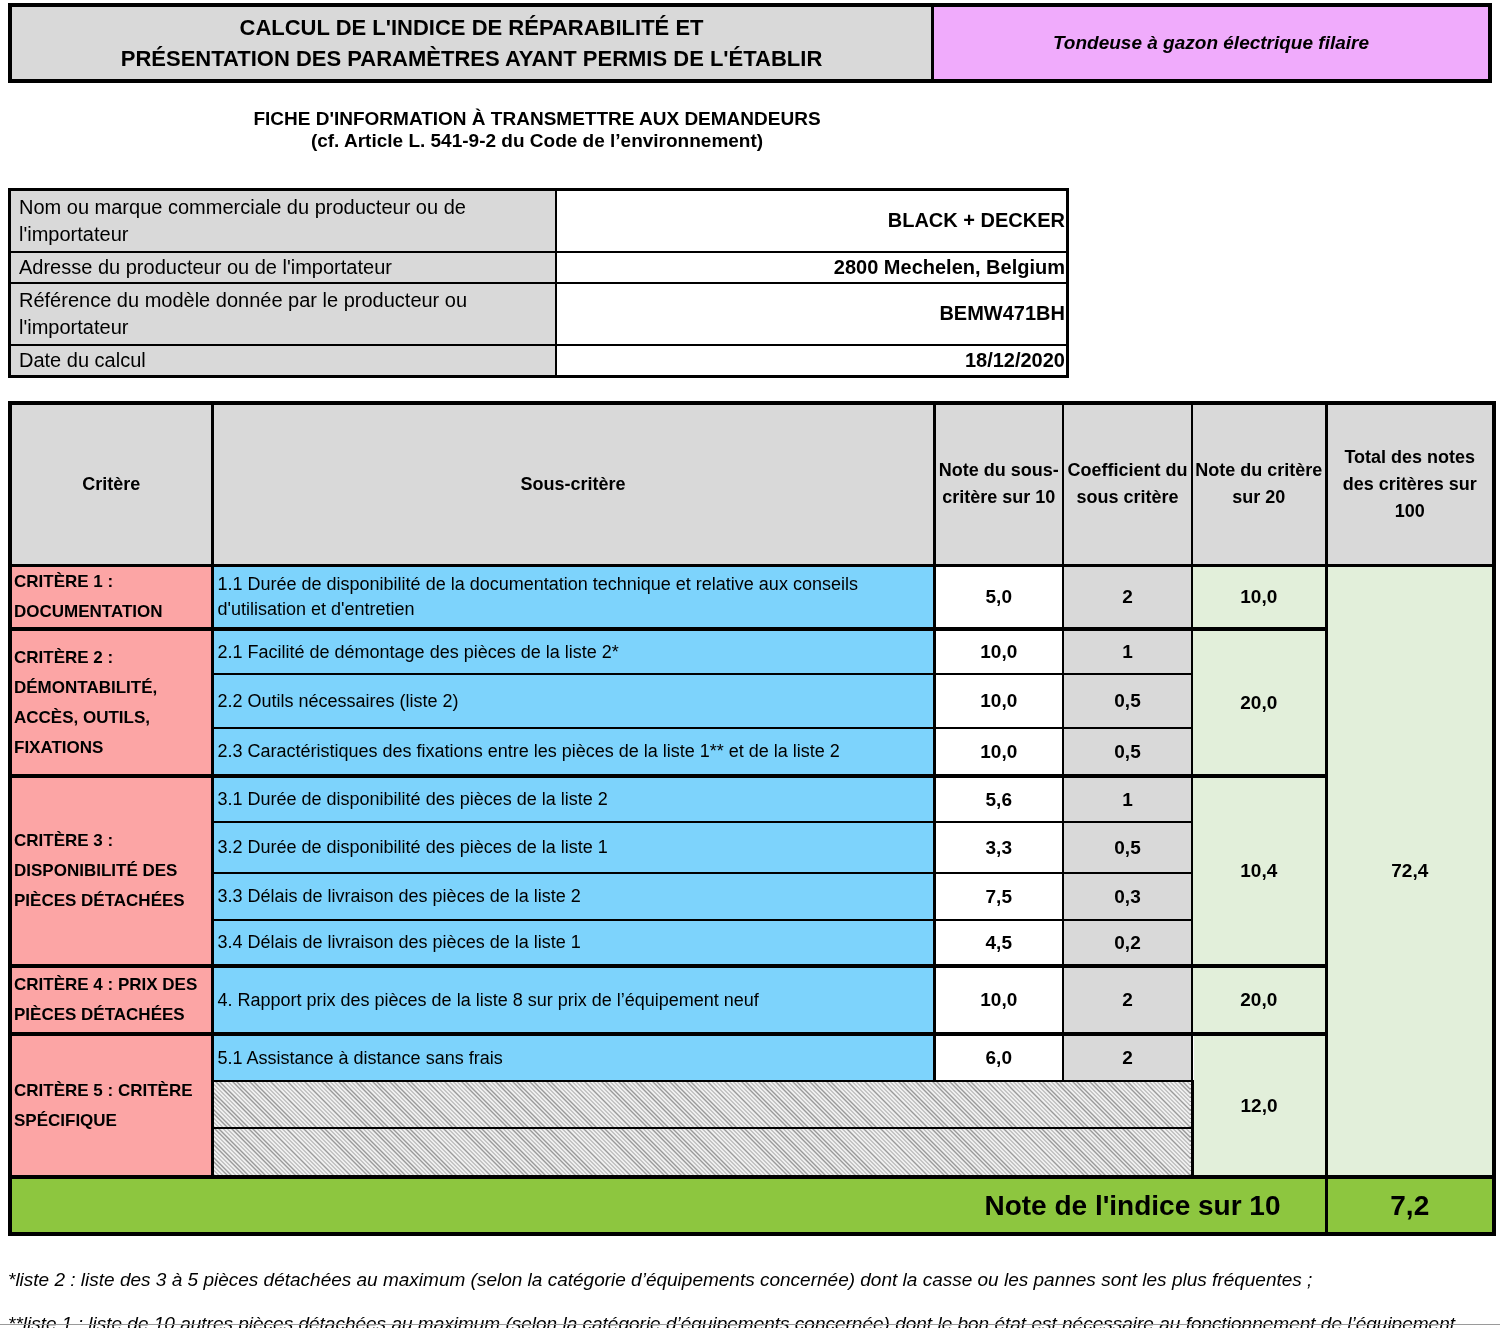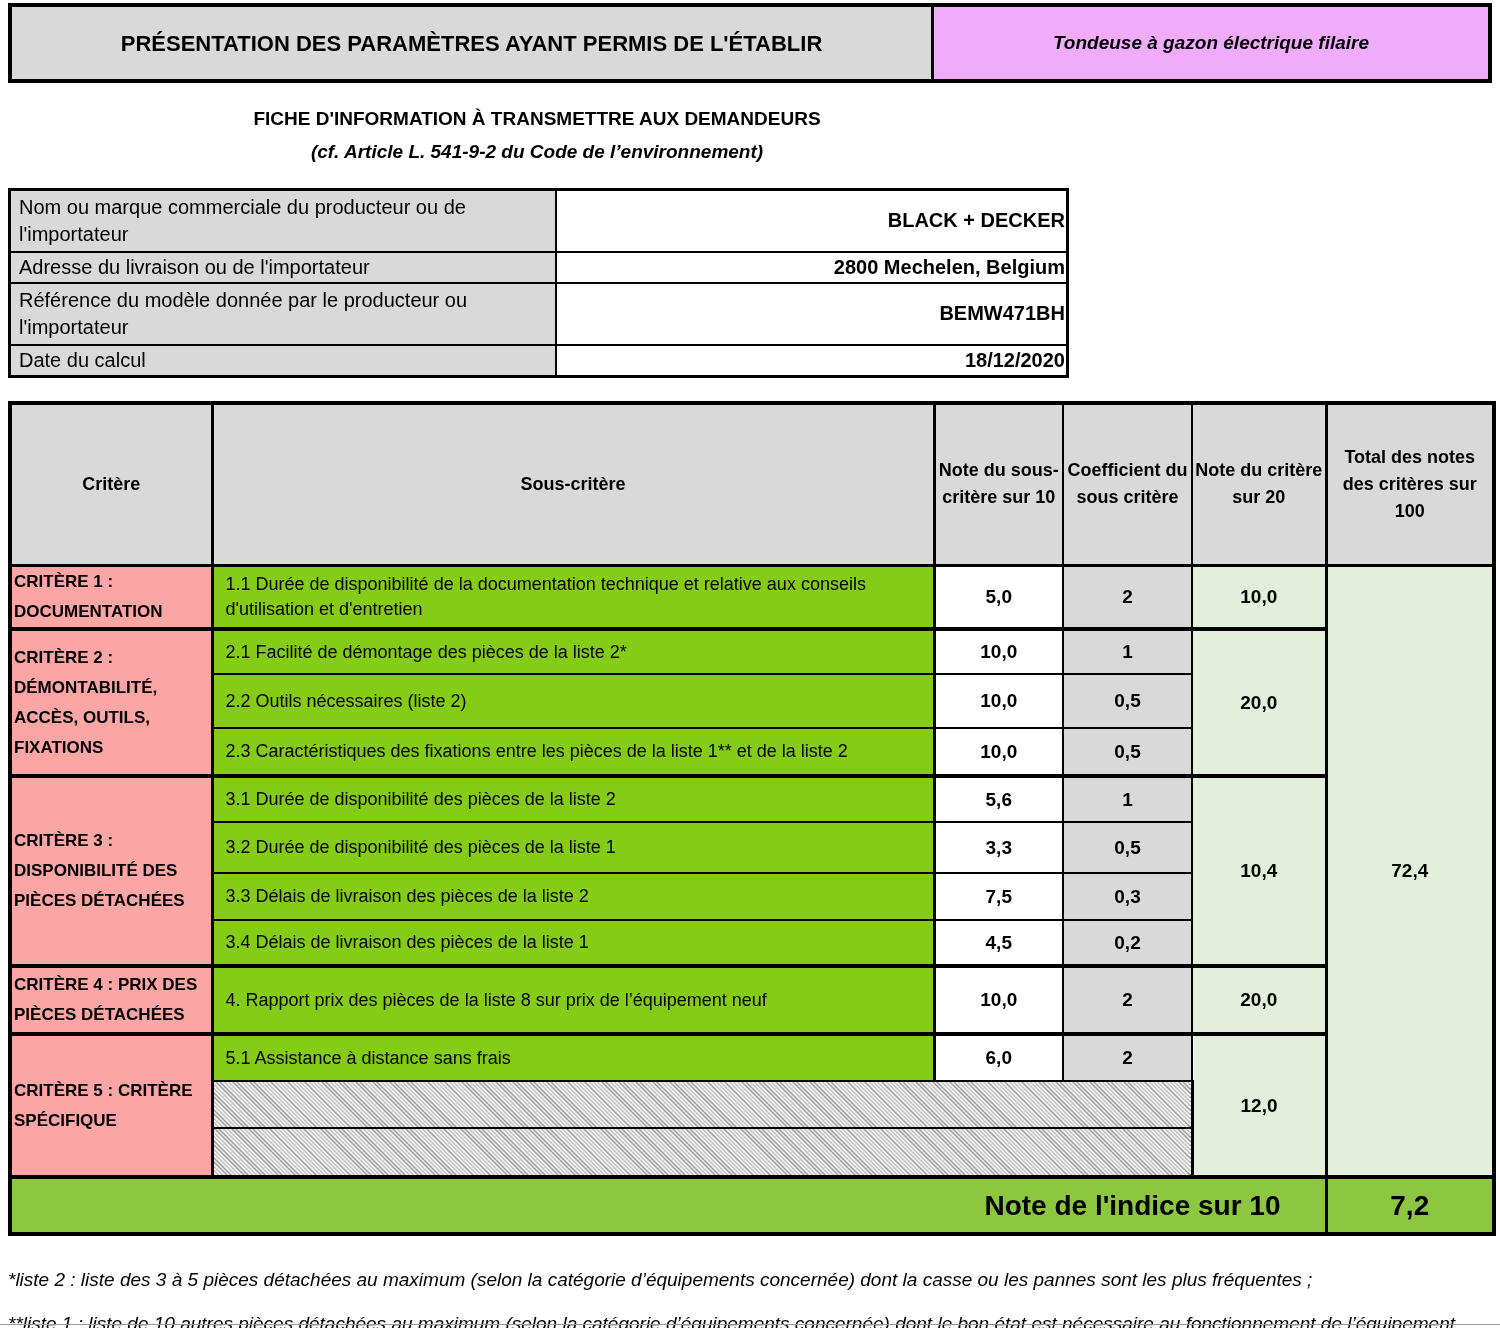--- a/index.html
+++ b/index.html
@@ -6,38 +6,38 @@
   body{width:1500px;height:1328px;position:relative;font-family:"Liberation Sans",sans-serif;color:#000;}
   .page{position:absolute;inset:0;background:#fff;}
 
   
   .titlebar{position:absolute;left:8px;top:3px;width:1484px;height:80px;border:4px solid #000;display:flex;box-sizing:border-box;}
   .tleft{width:922px;background:#D9D9D9;border-right:3px solid #000;display:flex;flex-direction:column;justify-content:center;text-align:center;font-weight:bold;font-size:22px;line-height:31px;box-sizing:border-box;}
   .tright{flex:1;background:#f0abfc;display:flex;align-items:center;justify-content:center;font-style:italic;font-weight:bold;font-size:19px;}
 
   
   .subtitle{position:absolute;top:108px;left:8px;width:1058px;text-align:center;font-weight:bold;font-size:19px;}
-  .subtitle .l2{margin-top:11px;font-style:italic;}
+  .subtitle .l2{}
 
   
   .info{position:absolute;top:188px;left:8px;border-collapse:collapse;table-layout:fixed;width:1058px;}
   .info td{border:2px solid #000;font-size:20px;box-sizing:border-box;overflow:hidden;}
   .info{border:3px solid #000;}
   .ilabel{background:#D9D9D9;padding:1px 8px;line-height:27px;}
   .ivalue{background:#fff;font-weight:bold;text-align:right;}
 
   
   .scorewrap{position:absolute;top:401px;left:8px;}
   .score{border-collapse:collapse;table-layout:fixed;width:1484px;border:4px solid #000;}
   .score td{border:2px solid #000;box-sizing:border-box;overflow:hidden;vertical-align:middle;}
   .score tr.group td{border-top:4px solid #000;}
   .head td{background:#D9D9D9;font-weight:bold;text-align:center;font-size:18px;line-height:27px;border-bottom:3px solid #000;padding:0 2px;}
   .bR3{border-right:3px solid #000 !important;}
   .crit{background:#fca5a5;font-weight:bold;font-size:17px;line-height:30px;padding:0 2px;}
-  .sub{background:#84cc16;font-size:18px;padding:1px 2px 1px 12px;line-height:25px;margin-left:29px;}
+  .sub{background:#7dd3fc;font-size:18px;padding:1px 2px 1px 4px;line-height:25px;margin-left:29px;}
   .note{background:#fff;font-weight:bold;text-align:center;font-size:19px;}
   .coef{background:#D9D9D9;font-weight:bold;text-align:center;font-size:19px;}
   .n20{background:#E2EFDA;font-weight:bold;text-align:center;font-size:19px;}
   .tot{background:#E2EFDA;font-weight:bold;text-align:center;font-size:19px;border-left:3px solid #000;}
   .hatch{background:repeating-linear-gradient(45deg,#9a9a9a 0px,#9a9a9a 1px,#efefef 1px,#efefef 3px);}
   .flabel{background:#8DC63F;text-align:right;font-weight:bold;font-size:28px;padding-right:44px;}
   .fval{background:#8DC63F;text-align:center;font-weight:bold;font-size:28px;}
 
   
   .footnotes{position:absolute;top:1250px;left:8px;width:1482px;font-style:italic;font-size:19px;line-height:28px;}
@@ -45,20 +45,21 @@
 
   .bottomrule{position:absolute;top:1324px;left:0;width:1500px;border-top:1px solid #9a9a9a;}
 </style>
 </head>
 <body>
 
 <div class="page">
 
   <div class="titlebar">
     <div class="tleft">
+      <div>CALCUL DE L'INDICE DE RÉPARABILITÉ ET</div>
       <div>PRÉSENTATION DES PARAMÈTRES AYANT PERMIS DE L'ÉTABLIR</div>
     </div>
     <div class="tright">Tondeuse à gazon électrique filaire</div>
   </div>
 
   <div class="subtitle">
     <div class="l1">FICHE D'INFORMATION À TRANSMETTRE AUX DEMANDEURS</div>
     <div class="l2">(cf. Article L. 541-9-2 du Code de l’environnement)</div>
   </div>
 
@@ -66,21 +67,21 @@
     <colgroup>
         <col style="width:546px">
         <col style="width:512px">
       </colgroup>
     <tbody>
         <tr style="height:62px">
       <td class="ilabel">Nom ou marque commerciale du producteur ou de l'importateur</td>
       <td class="ivalue">BLACK + DECKER</td>
     </tr>
     <tr style="height:30px">
-      <td class="ilabel">Adresse du livraison ou de l'importateur</td>
+      <td class="ilabel">Adresse du producteur ou de l'importateur</td>
       <td class="ivalue">2800 Mechelen, Belgium</td>
     </tr>
     <tr style="height:62px">
       <td class="ilabel">Référence du modèle donnée par le producteur ou l'importateur</td>
       <td class="ivalue">BEMW471BH</td>
     </tr>
     <tr style="height:28px">
       <td class="ilabel">Date du calcul</td>
       <td class="ivalue">18/12/2020</td>
     </tr>

